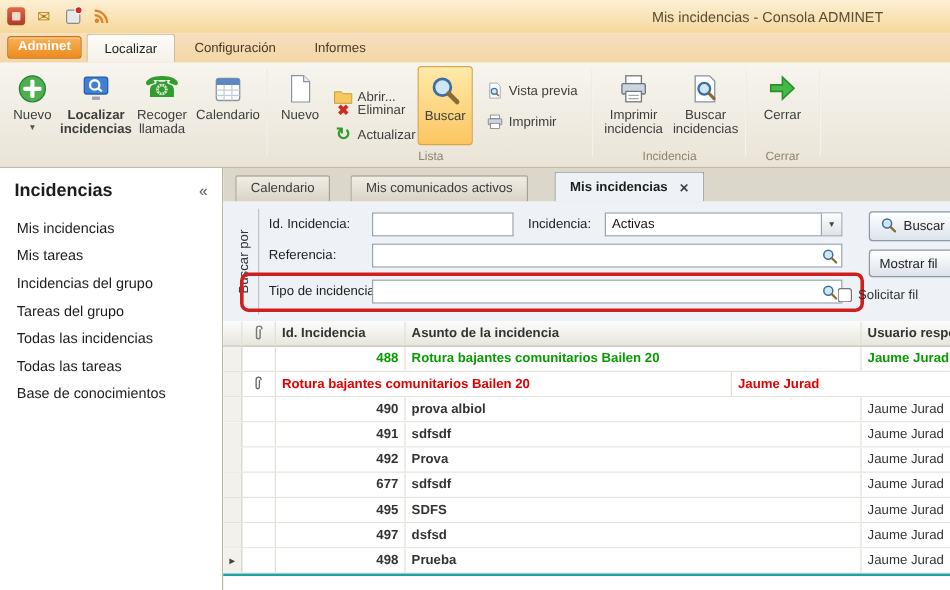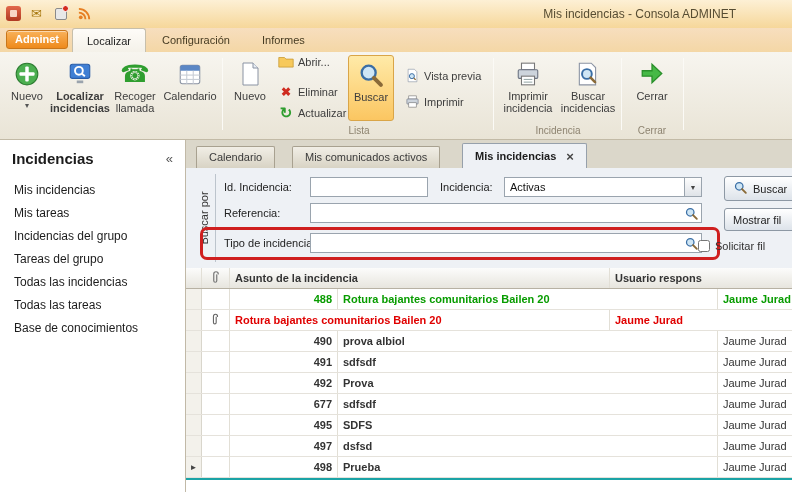--- a/index.html
+++ b/index.html
@@ -170,21 +170,21 @@
     <div class="rbtn" style="left:228px;width:44px;">
       <span class="ic">
         <svg width="24" height="26" viewBox="0 0 24 26">
             <path d="M5 2h10l5 5v17H5z" fill="#fff" stroke="#8a93a3"></path>
             <path d="M15 2v5h5" fill="#e8eef5" stroke="#8a93a3"></path>
           </svg>
       </span>
       <span class="lbl">Nuevo</span>
     </div>
 
-    <div class="sbtn" style="left:278px;top:0;">
+    <div class="sbtn" style="left:278px;top:19px;">
       <span class="sic">
         <svg width="16" height="13" viewBox="0 0 20 16">
             <path d="M1 3h7l2 2h9v10H1z" fill="#f7c95c" stroke="#c89a33"></path>
           </svg>
       </span>
       <span>Abrir...</span>
     </div>
     <div class="sbtn" style="left:278px;top:30px;">
       <span class="sic glyph-del">✖</span>
       <span>Eliminar</span>
@@ -353,20 +353,21 @@
   </div>
 
   <div class="grid">
     <div class="ghead">
       <div class="gh w-gut"></div>
       <div class="gh w-att">
         <svg width="12" height="15" viewBox="0 0 16 20">
             <path d="M11 4a3 3 0 0 0-6 0v9a2 2 0 0 0 4 0V5" fill="none" stroke="#777" stroke-width="1.6" stroke-linecap="round"></path>
           </svg>
       </div>
+      <div class="gh w-id">Id. Incidencia</div>
       <div class="gh w-subj">Asunto de la incidencia</div>
       <div class="gh w-user">Usuario respons</div>
     </div>
 
     <div class="grow green">
       <div class="gc w-gut"></div>
         <div class="gc w-att"></div>
       <div class="gc w-id">488</div>
       <div class="gc w-subj">Rotura bajantes comunitarios Bailen 20</div>
       <div class="gc w-user">Jaume Jurad</div>

